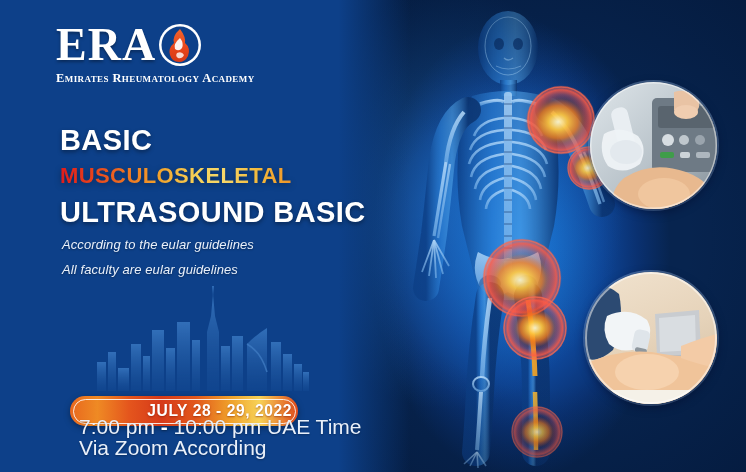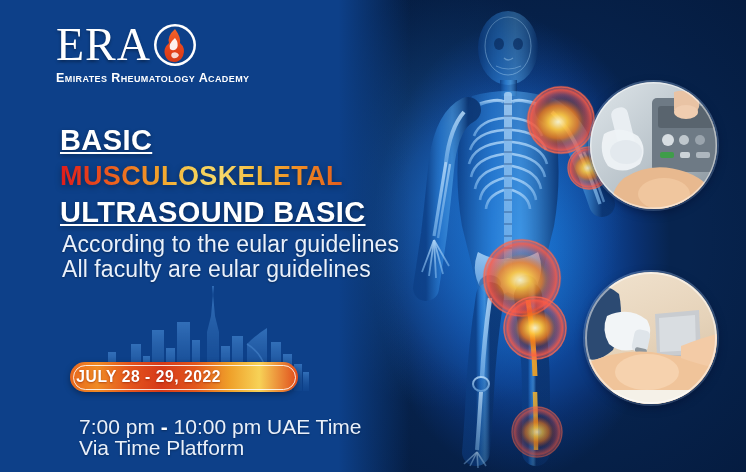--- a/index.html
+++ b/index.html
@@ -32,72 +32,71 @@
   .seam{
     position:absolute; left:300px; top:0; width:110px; height:472px;
     background:linear-gradient(to right,#0d4089 0%, #0d4089 35%, rgba(13,64,137,0) 100%);
   }
 
   
   .logo { position:absolute; left:56px; top:22px; width:240px; }
   .logo-row { display:flex; align-items:center; height:46px; }
   .logo-era {
     font-family:"Liberation Serif", serif;
-    font-weight:normal; font-size:46px; color:#ffffff;
+    font-weight:bold; font-size:46px; color:#ffffff;
     letter-spacing:1px; line-height:46px;
     text-shadow:0 2px 3px rgba(0,0,0,.35);
   }
   .logo-mark { position:relative; width:44px; height:44px; margin-left:2px; }
   .logo-sub {
-    font-family:Liberation Sans, sans-serif;
+    font-family:Liberation Serif, serif;
     color:#ffffff; font-size:12.5px; letter-spacing:.4px;
     margin-top:3px; white-space:nowrap; font-variant:small-caps;
     font-weight:bold;
   }
 
   
   .headline { position:absolute; left:60px; top:122px; }
   .h-line {
     font-size:29px; font-weight:bold; color:#ffffff;
     letter-spacing:.4px; line-height:36px;
     text-shadow:0 2px 4px rgba(0,0,0,.4);
-    text-decoration:underline;
   }
   .h-grad {
-    font-size:27px; font-weight:bold; line-height:36px;
+    font-size:22px; font-weight:bold; line-height:36px;
     letter-spacing:.4px;
     background:linear-gradient(to right,
         #e01b1b 0%, #e8431c 11%, #ef7a22 23%, #f3a52c 33%,
         #f6cf55 44%, #f7d86a 53%, #f3b93b 65%,
         #ef8c23 78%, #e5641d 90%, #d8401a 100%);
     -webkit-background-clip:text; background-clip:text;
     -webkit-text-fill-color:transparent; color:transparent;
     filter:drop-shadow(0 2px 3px rgba(0,0,0,.35));
   }
 
   
   .subtitle { position:absolute; left:62px; top:232px; }
   .sub-line {
-    font-size:23px; color:#eaf1fb;
+    font-style:italic; font-size:13px; color:#eaf1fb;
     line-height:25px; letter-spacing:.1px;
     text-shadow:0 1px 2px rgba(0,0,0,.35);
   }
 
   
   .skyline { position:absolute; left:95px; top:286px; width:215px; height:105px; opacity:.62; }
 
   
   .date-pill {
-    position:absolute; left:70px; top:362px;
+    position:absolute; left:70px; top:396px;
     width:228px; height:30px; border-radius:15px;
     background:linear-gradient(to right,
        #e8671e 0%, #ef8a24 12%, #e4551d 26%, #d63a19 40%,
        #e2571c 55%, #efa02a 70%, #f7d257 83%, #e04a1b 100%);
     box-shadow:0 2px 6px rgba(0,0,0,.35);
-    display:flex; align-items:center; justify-content:flex-start;
+    display:flex; align-items:center; justify-content:flex-end;
   }
   .date-pill::before{
     content:""; position:absolute; inset:2.5px; border-radius:13px;
     border:1.5px solid rgba(255,255,255,.85);
   }
   .date-text {
     position:relative; color:#ffffff; font-weight:bold;
     font-size:17px; letter-spacing:.6px;
     font-family:"Liberation Sans Narrow","Liberation Sans",sans-serif;
     transform:scaleX(.92);
@@ -411,16 +410,16 @@
   <div class="date-pill">
     <span class="date-text">JULY 28 - 29, 2022</span>
   </div>
 
   <div class="timeinfo">
     <div class="time-line">
       <span>7:00 pm</span>
       <span class="time-dash">-</span>
       <span>10:00 pm UAE Time</span>
     </div>
-    <div class="time-line">Via Time Platform</div>
+    <div class="time-line">Via Zoom According</div>
   </div>
 
 </div>
 
 </body></html>

